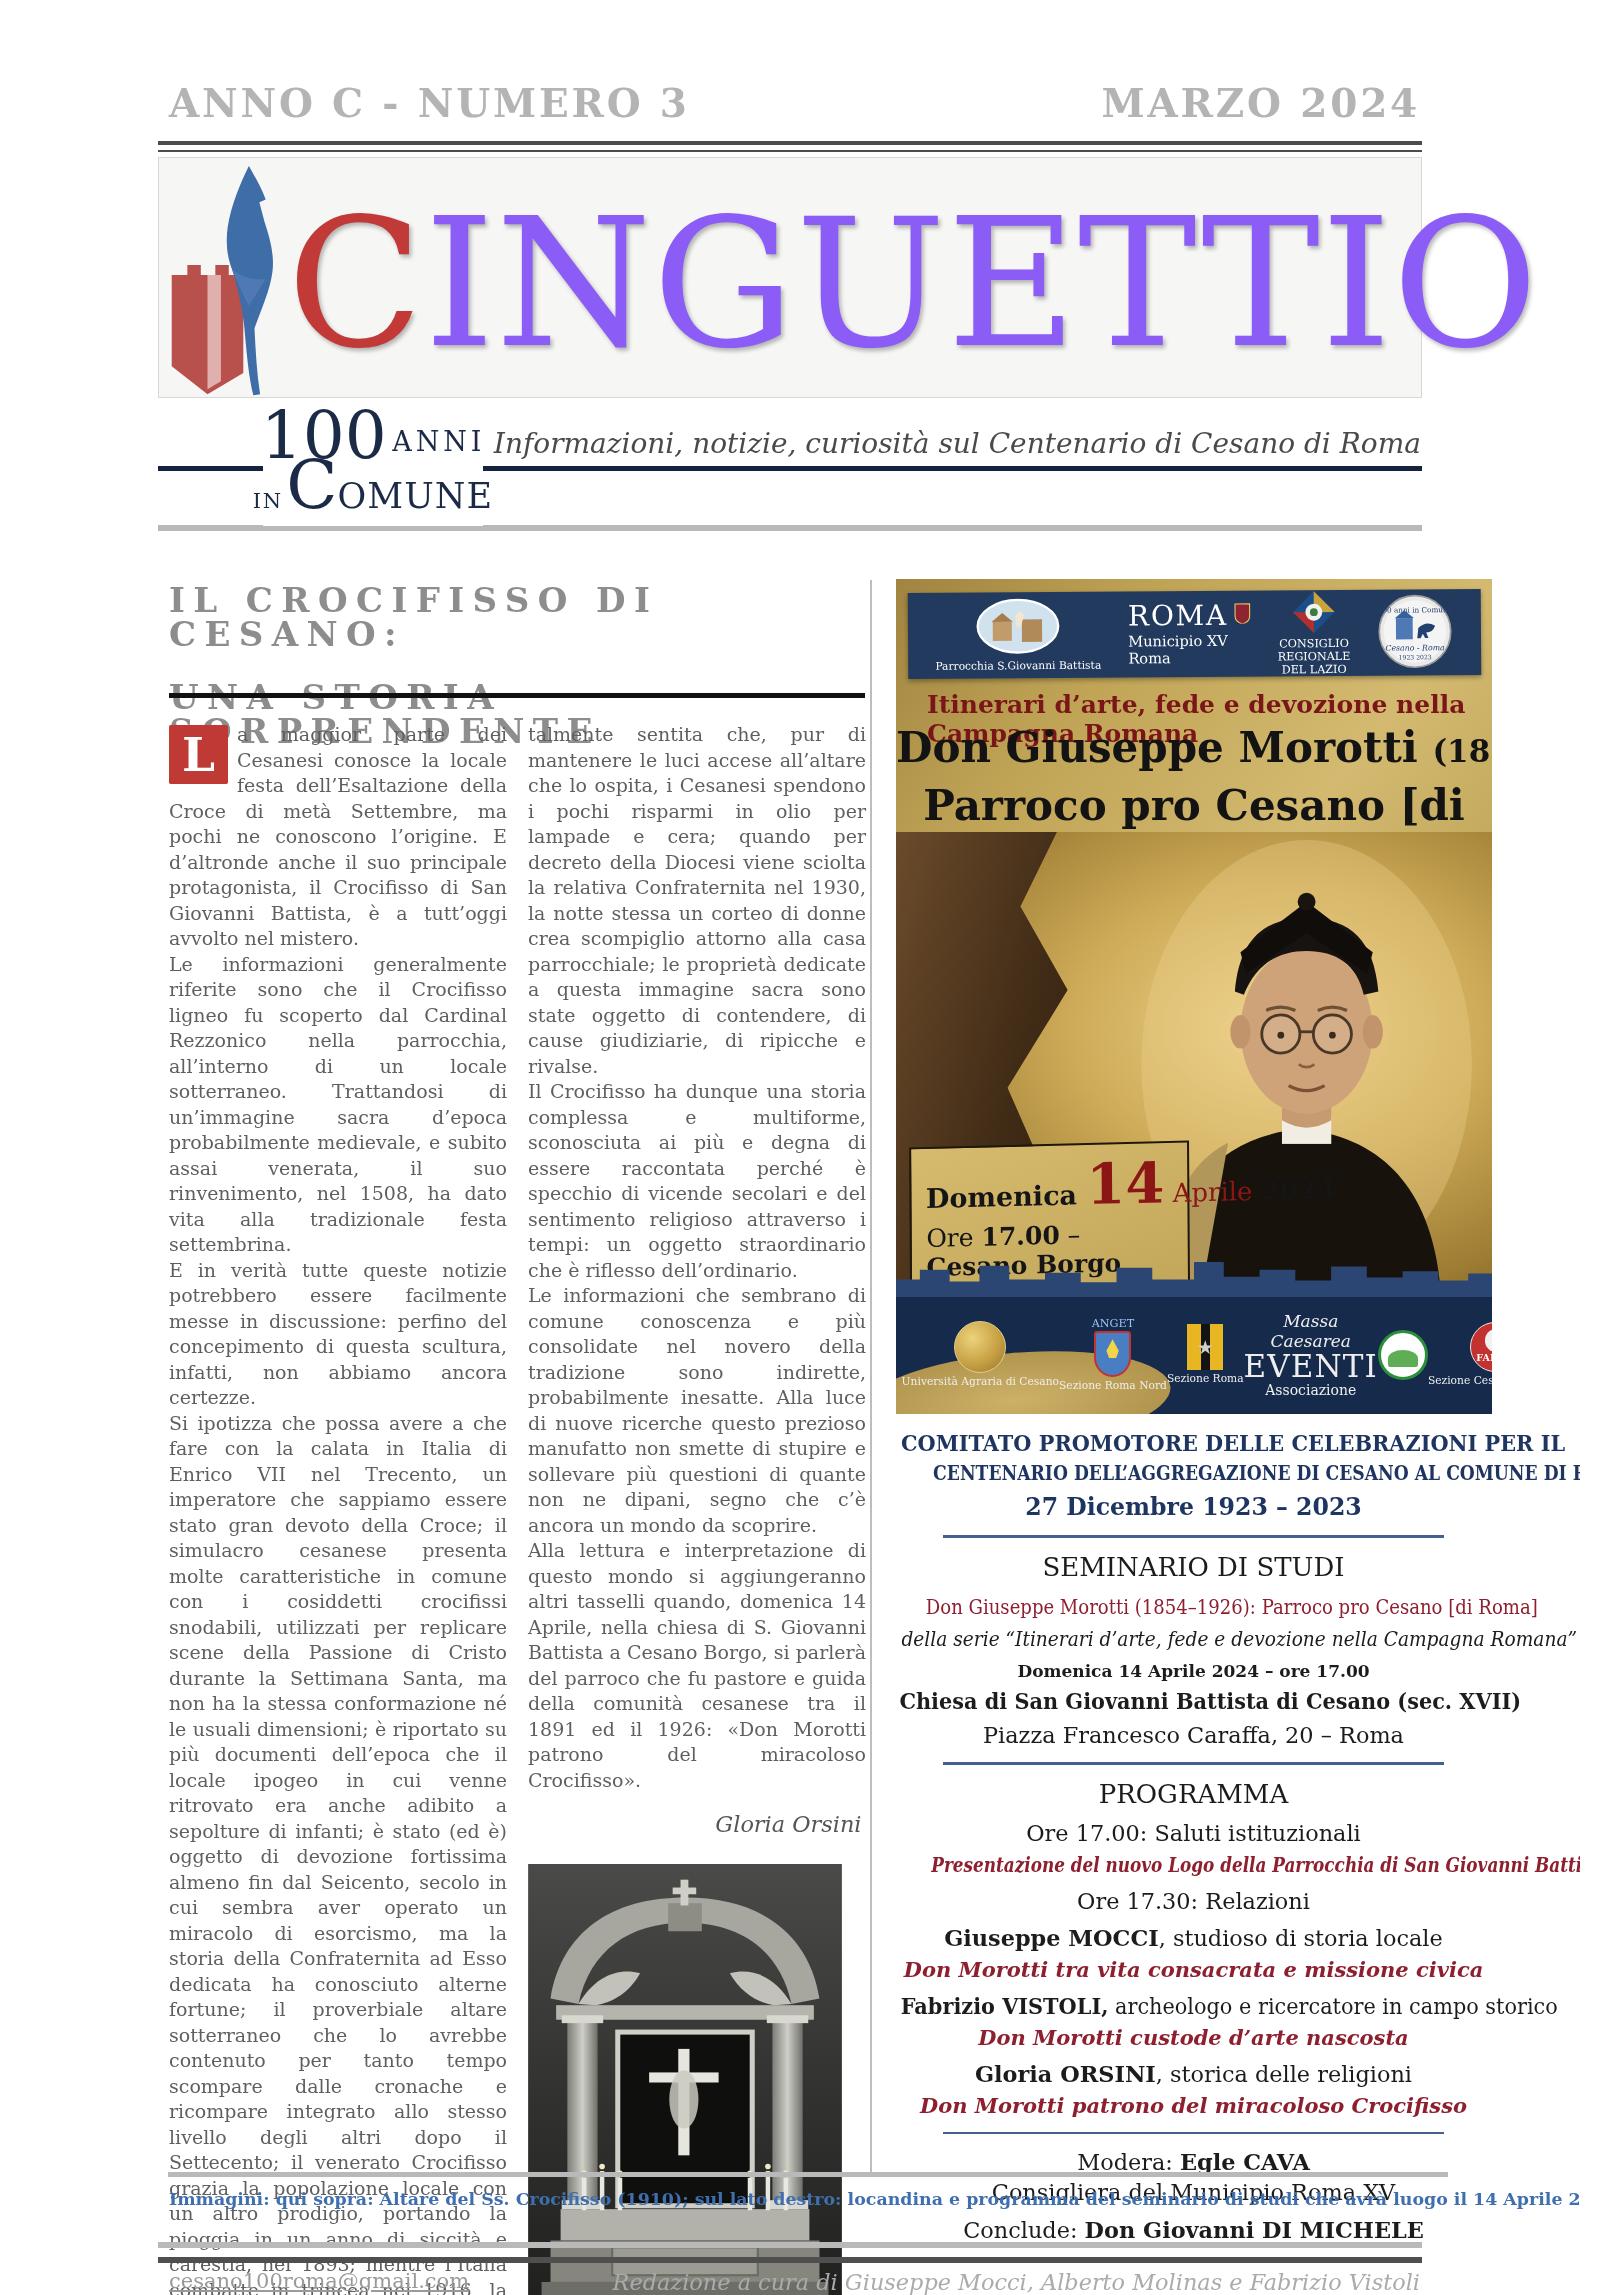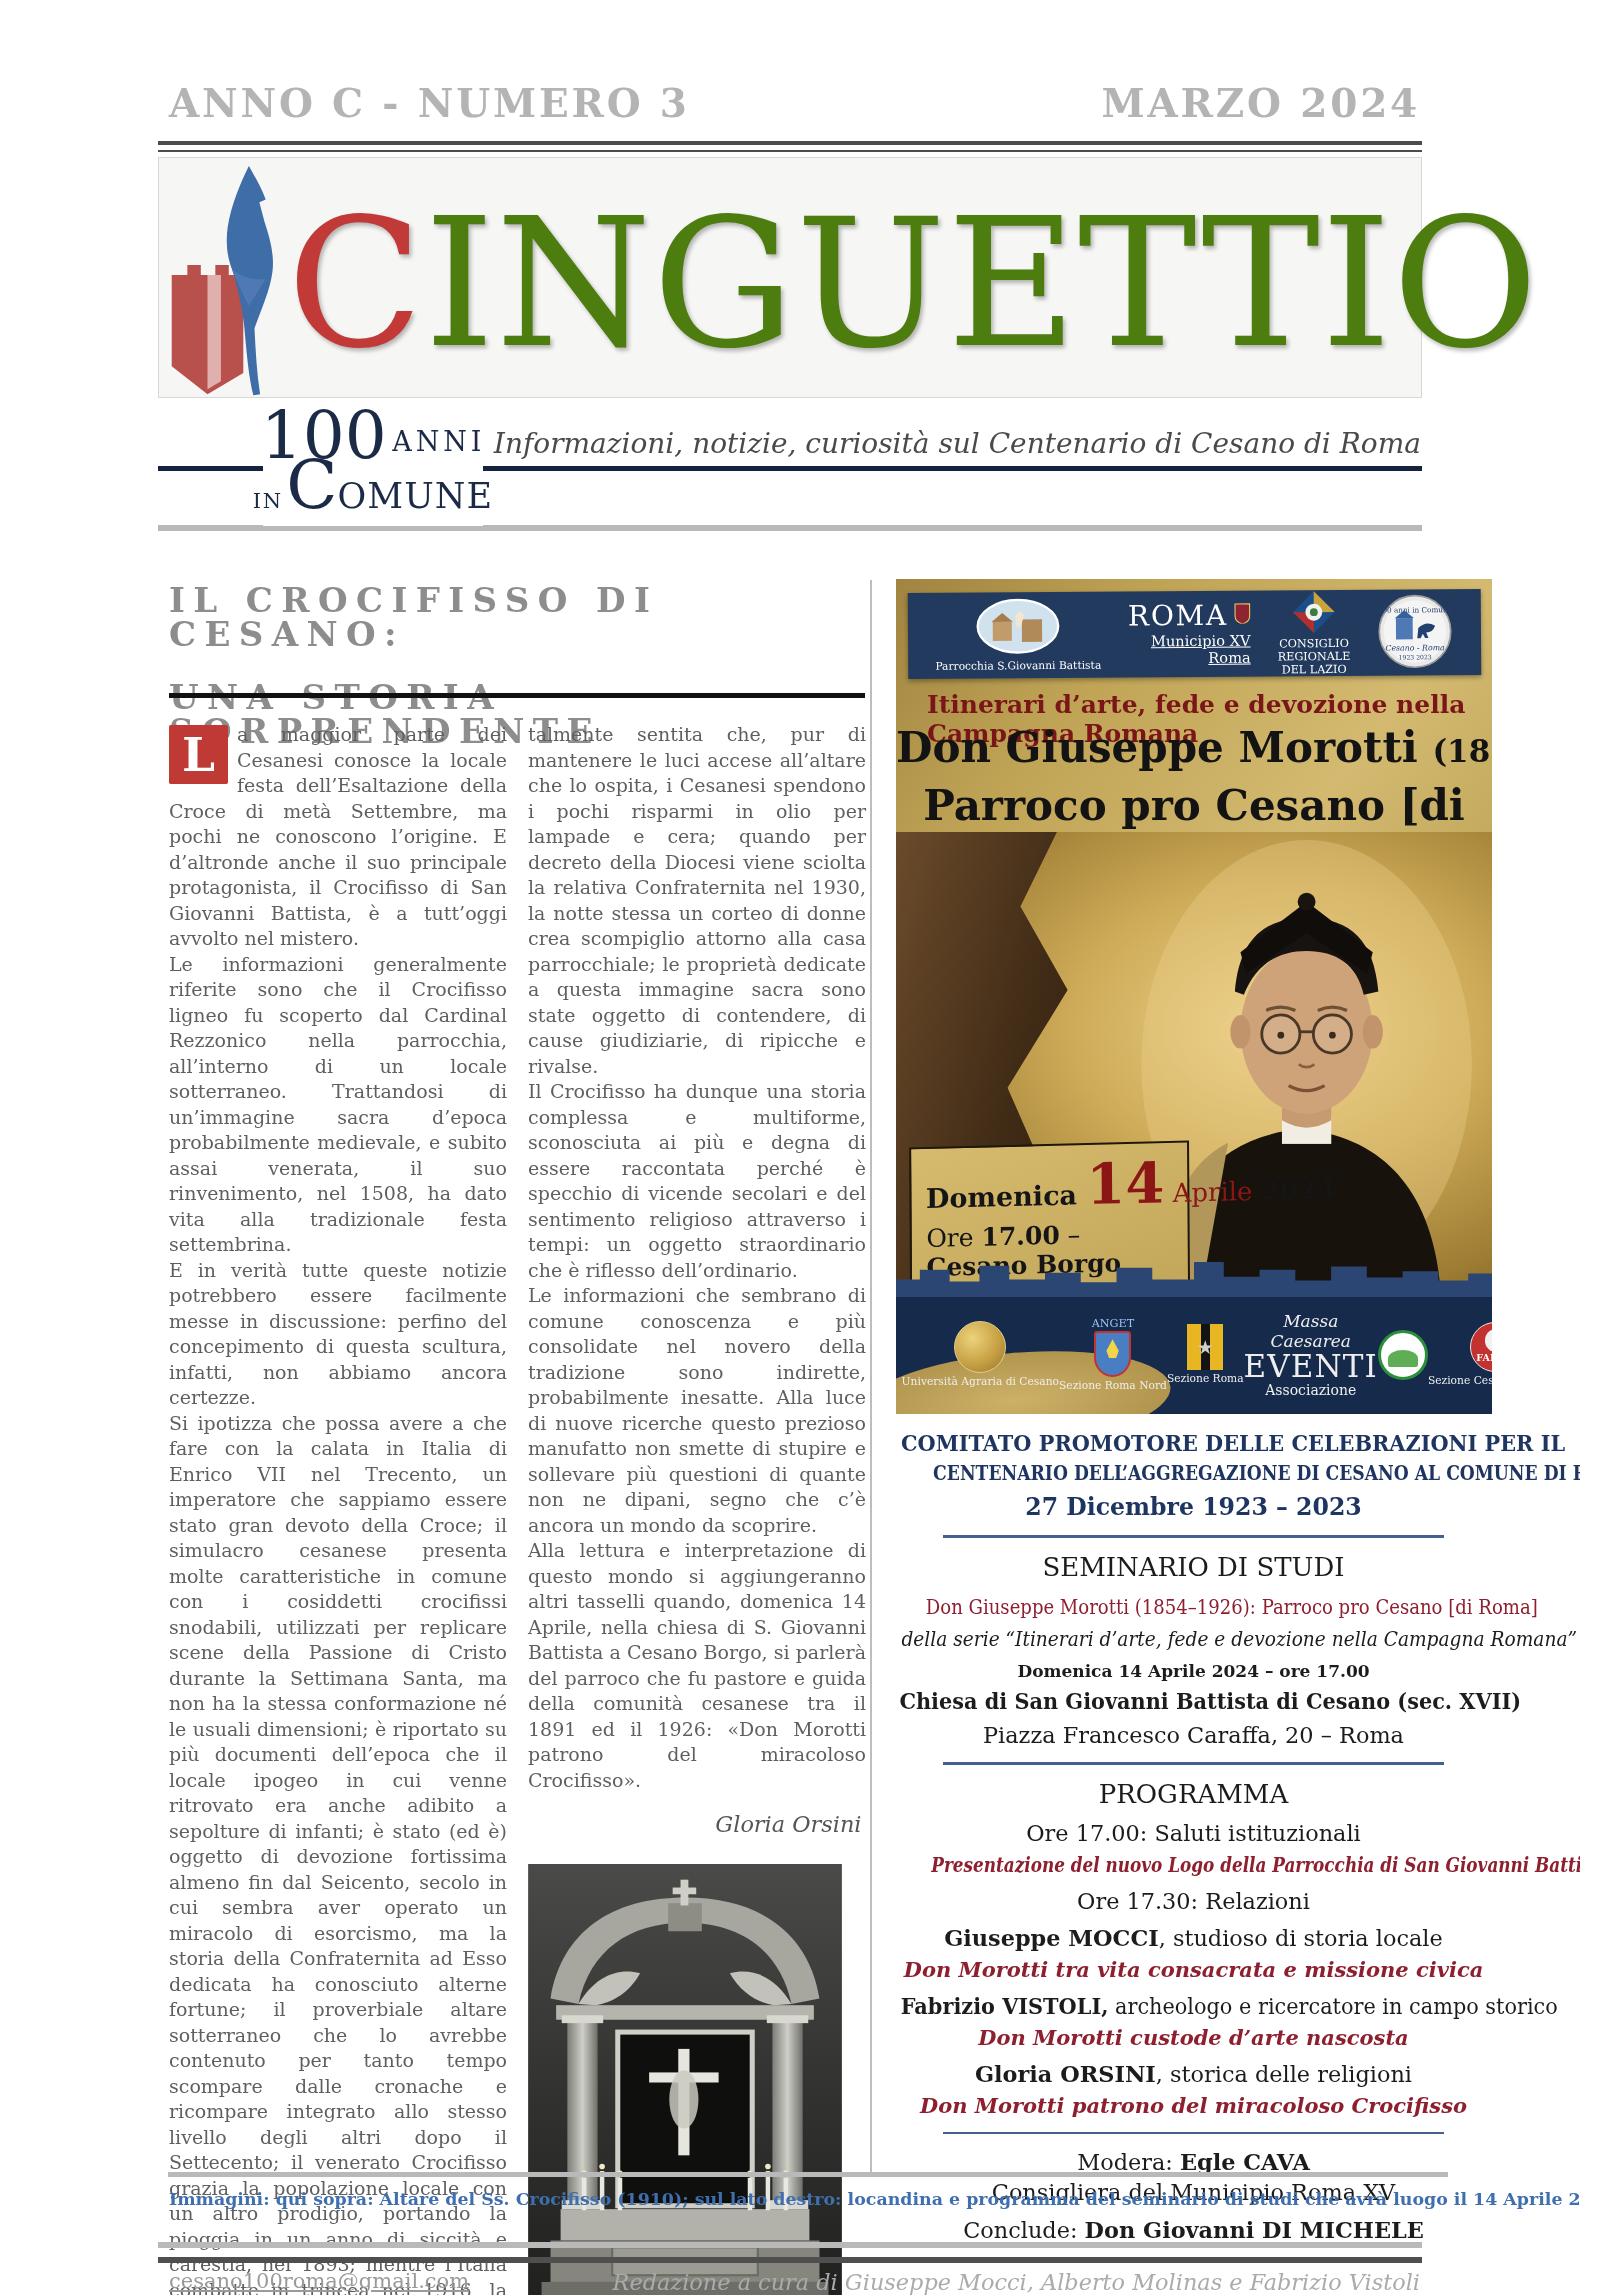--- a/index.html
+++ b/index.html
@@ -16,21 +16,21 @@
   .hdr-rules .r2 { height:2.2px; background:#4d4d4d; margin-top:5px; }
 
   
   .masthead { position:absolute; left:158px; right:158px; top:157px; height:241px;
               background:#f6f6f4; border:1.1px solid #d7d7d5; }
   .mast-logo { position:absolute; left:5.6px; top:2.2px; }
   .mast-title { position:absolute; left:128px; top:0; height:239px; line-height:252px;
                 font-size:178px; letter-spacing:1.1px; white-space:nowrap;
                 text-shadow:2.2px 2.8px 4.5px rgba(0,0,0,.28); }
   .mast-title .c0 { color:#c23a37; }
-  .mast-title .c1 { color:#4d7c0f; }
+  .mast-title .c1 { color:#8b5cf6; }
 
   
   .subband { position:absolute; left:158px; right:158px; top:399px; height:127px; }
   .navy-line { position:absolute; left:0; right:0; top:67px; height:5px; background:#14233f; }
   .anni-logo { position:absolute; left:105px; top:0; width:220px; height:127px; background:#fff;
                display:flex; flex-direction:column; align-items:center; justify-content:center;
                color:#1b2b47; z-index:2; }
   .anni-top { display:flex; align-items:flex-end; }
   .n100 { font-size:66px; line-height:.82; }
   .anni-sm { font-size:27px; letter-spacing:3.9px; margin-left:5.6px; margin-bottom:5.6px; }
@@ -63,21 +63,21 @@
   
   .poster { position:absolute; left:896px; top:579px; width:596px; height:835px; overflow:hidden;
             background:linear-gradient(128deg,#a08440 0%,#c0a456 22%,#d3ba70 48%,#b79c50 78%,#8c7131 100%); }
   .p-banner { position:absolute; left:12.3px; right:11.2px; top:12.3px; height:86px; background:#223a5e;
               transform:rotate(-.4deg); display:flex; align-items:center; justify-content:space-evenly;
               box-shadow:0 2.2px 5.6px rgba(0,0,0,.35); }
   .b-item { text-align:center; color:#fff; }
   .b-cap { font-size:10.7px; margin-top:2.2px; }
   .roma-row { display:flex; align-items:flex-start; gap:5.6px; justify-content:center; }
   .roma-t { font-size:28px; letter-spacing:1.7px; line-height:1; }
-  .roma-sub { font-size:14.6px; line-height:1.15; margin-top:3.4px; text-align:right;text-decoration:underline; }
+  .roma-sub { font-size:14.6px; line-height:1.15; margin-top:3.4px; text-align:left; }
   .cons-cap { font-size:11.2px; line-height:1.15; margin-top:2.2px; }
 
   .p-series { position:absolute; top:111px; left:31px; color:#7a1518; font-weight:bold; font-size:25px; }
   .p-t1 { position:absolute; top:144px; left:0; right:0; text-align:center; color:#131313;
           font-weight:bold; font-size:42px; white-space:nowrap; }
   .p-t1 .yrs { font-size:31px; }
   .p-t2 { position:absolute; top:202px; left:0; right:0; text-align:center; color:#131313;
           font-weight:bold; font-size:42px; }
   .p-photo { position:absolute; left:0; right:0; top:253px; height:465px;
              background:radial-gradient(ellipse at 64% 42%, #eed28c 0%, #cdab58 38%, #9c7b33 72%, #6e5520 96%); }

